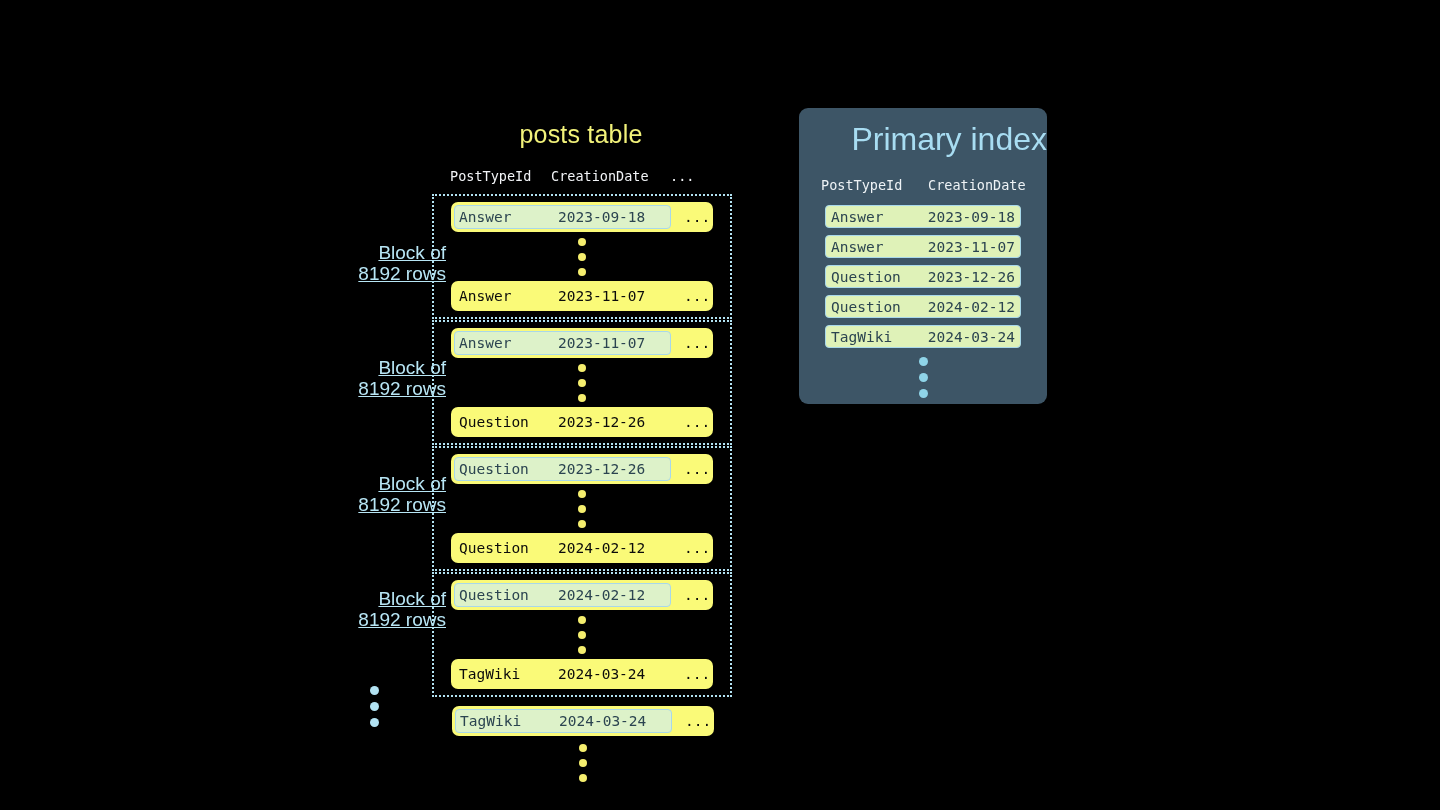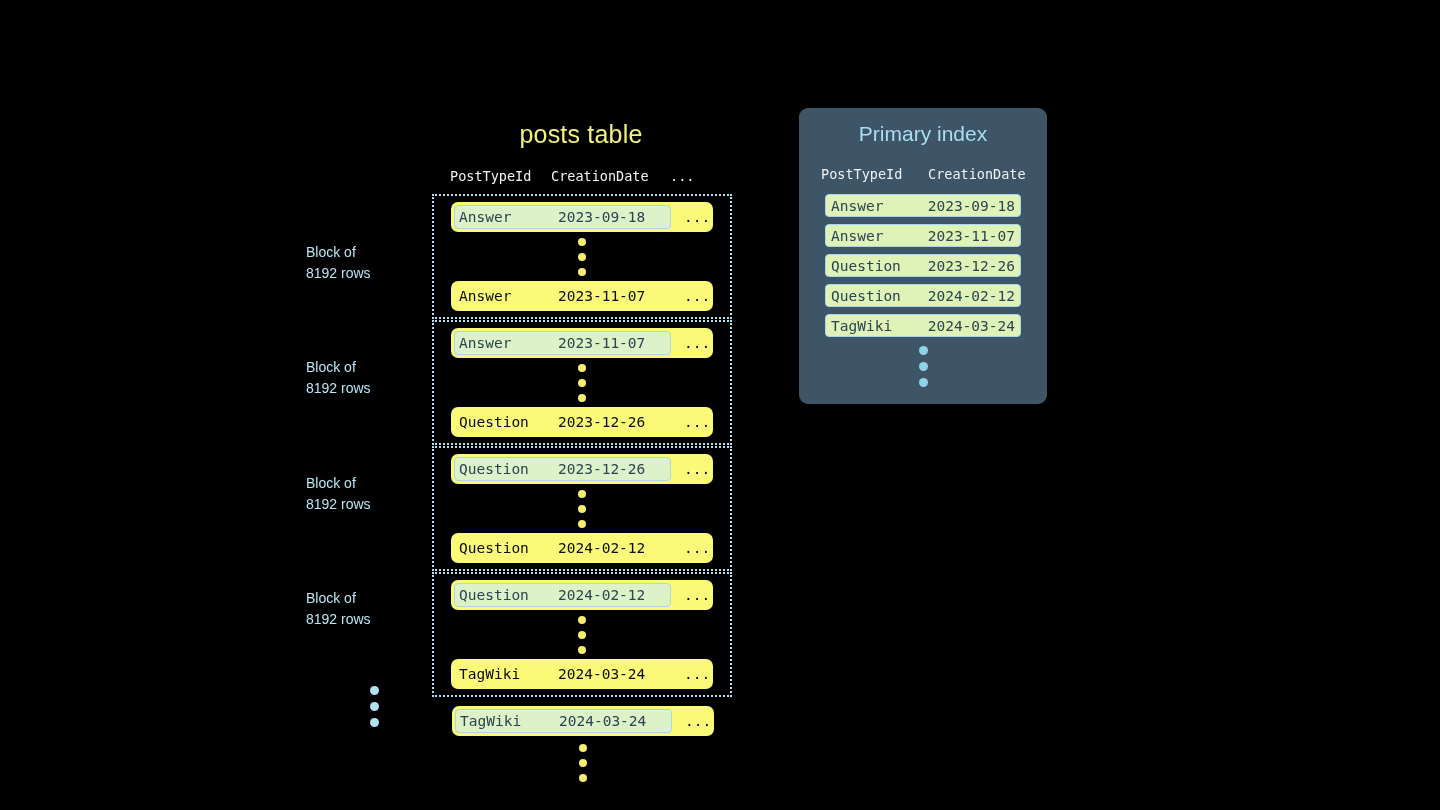--- a/index.html
+++ b/index.html
@@ -130,24 +130,25 @@
 
   
   #tail-row { margin-top: 9px; }
   #tail-dots { margin-top: 2px; }
 
   
   .block-label {
     position: absolute;
     right: 1126px; 
     color: #b8e6f5;
-    font-size: 14px;
+    font-size: 19px;
     line-height: 21px;
-    text-align: left;
+    text-align: right;
     width: 140px;
+    text-decoration: underline;
   }
 
   #left-gutter {
     position: absolute;
     left: 306px;
     top: 120px;
     width: 140px;
   }
   #left-gutter .block-label {
     position: absolute;
@@ -179,22 +180,22 @@
     top: 108px;
     width: 248px;
     height: 296px;
     background: #3d5566;
     border-radius: 9px;
     box-sizing: border-box;
     padding-top: 15px;
   }
   #primary-index-title {
     color: #a8ddf2;
-    font-size: 21px;
-    text-align: center;
+    font-size: 32px;
+    text-align: right;
     line-height: 1;
     margin: 0 0 22px 0;
   }
   #index-col-headers {
     display: flex;
     font-family: "DejaVu Sans Mono", monospace;
     font-size: 13.5px;
     color: #eef3f6;
     padding-left: 22px;
     margin-bottom: 12px;

